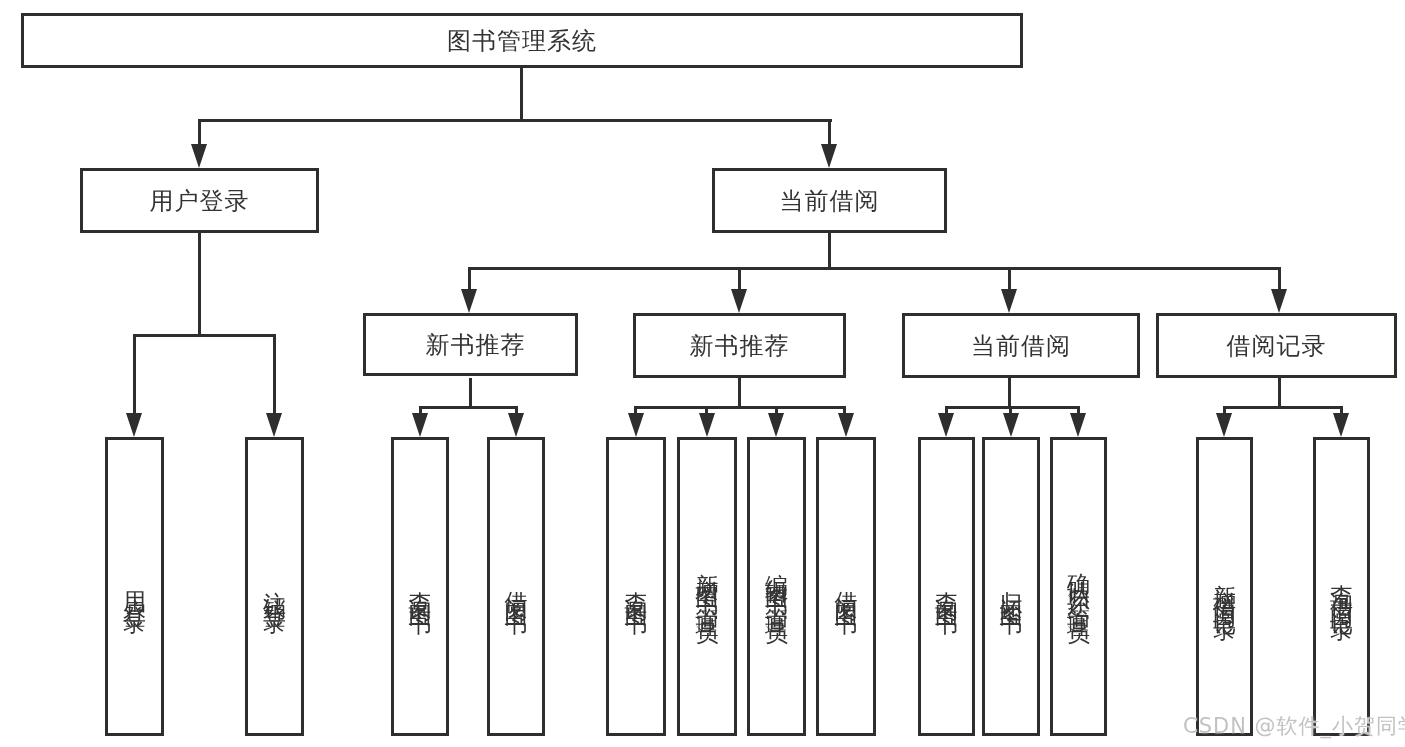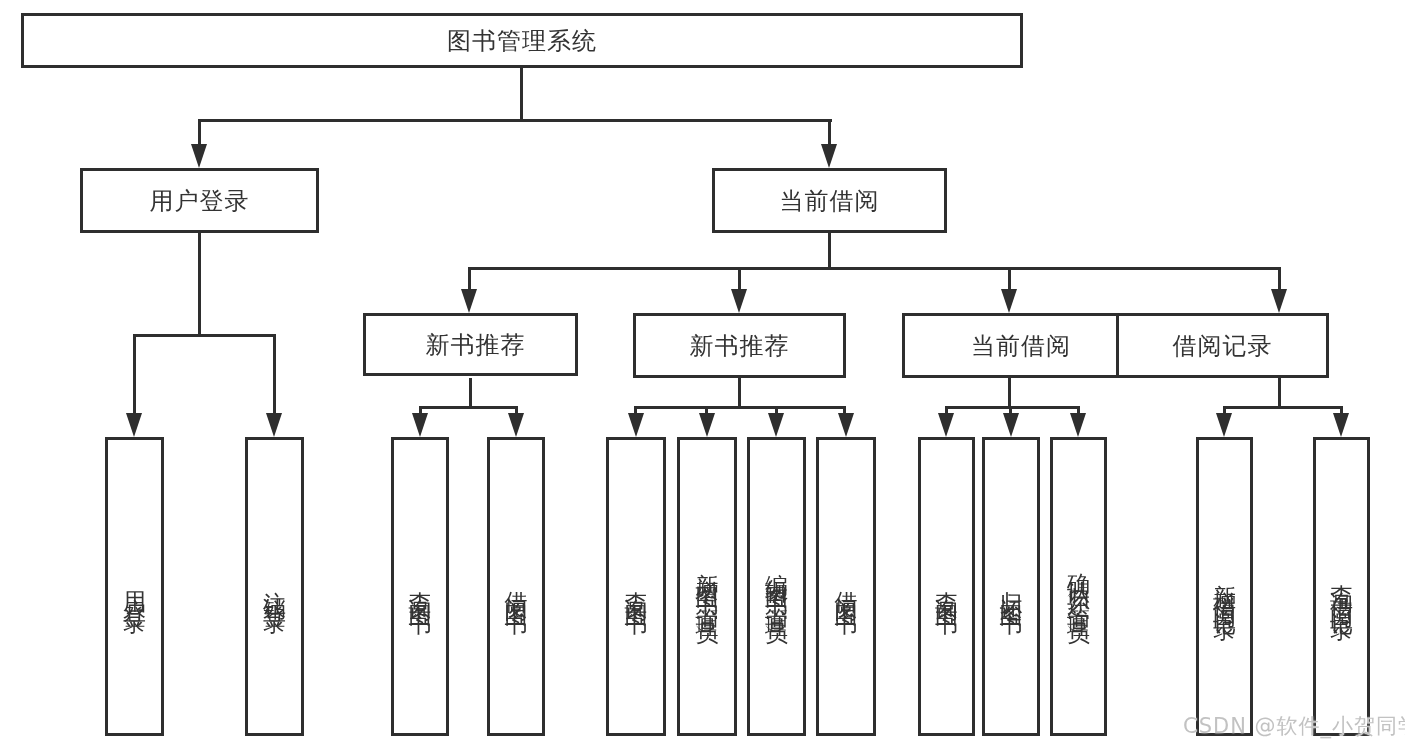--- a/index.html
+++ b/index.html
@@ -75,21 +75,21 @@
   <div class="vline" style="left:738px;top:267px;height:24px;"></div>
   <div class="arrow" style="left:731px;top:289px;"></div>
   <div class="vline" style="left:1008px;top:267px;height:24px;"></div>
   <div class="arrow" style="left:1001px;top:289px;"></div>
   <div class="vline" style="left:1278px;top:267px;height:24px;"></div>
   <div class="arrow" style="left:1271px;top:289px;"></div>
 
   <div class="box hbox" style="left:363px;top:313px;width:215px;height:63px;padding-left:10px;">新书推荐</div>
   <div class="box hbox" style="left:633px;top:313px;width:213px;height:65px;">新书推荐</div>
   <div class="box hbox" style="left:902px;top:313px;width:238px;height:65px;">当前借阅</div>
-  <div class="box hbox" style="left:1116px;top:313px;width:213px;height:65px;">借阅记录</div>
+  <div class="box hbox" style="left:1156px;top:313px;width:241px;height:65px;">借阅记录</div>
 
   <div class="vline" style="left:469px;top:378px;height:31px;"></div>
   <div class="hline" style="left:419px;top:406px;width:99px;"></div>
   <div class="vline" style="left:419px;top:406px;height:10px;"></div>
   <div class="arrow" style="left:412px;top:413px;"></div>
   <div class="vline" style="left:515px;top:406px;height:10px;"></div>
   <div class="arrow" style="left:508px;top:413px;"></div>
 
   <div class="vline" style="left:738px;top:378px;height:31px;"></div>
   <div class="hline" style="left:634px;top:406px;width:211px;"></div>

